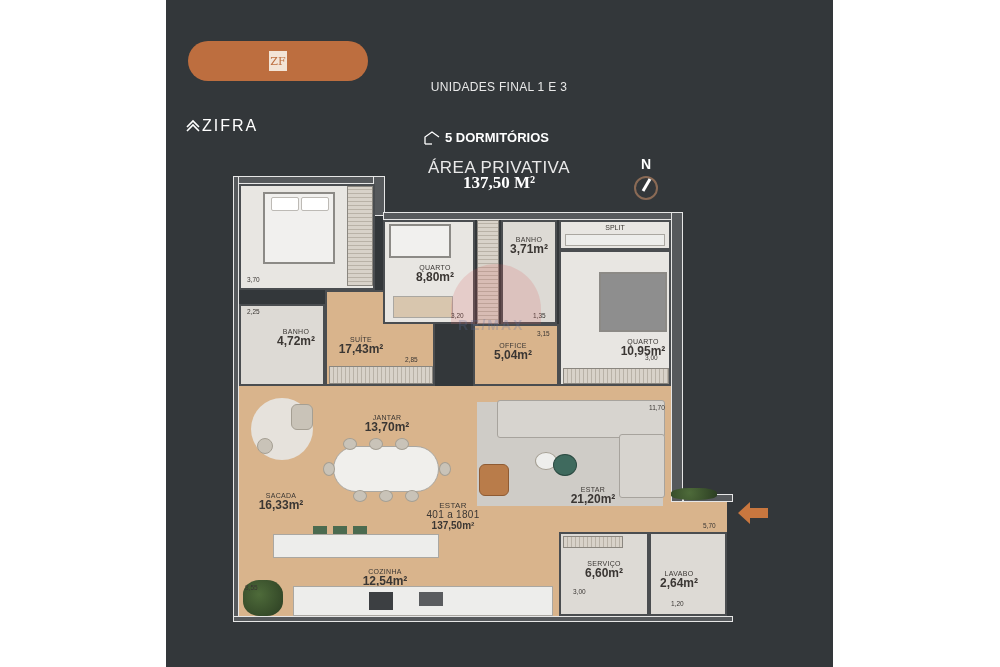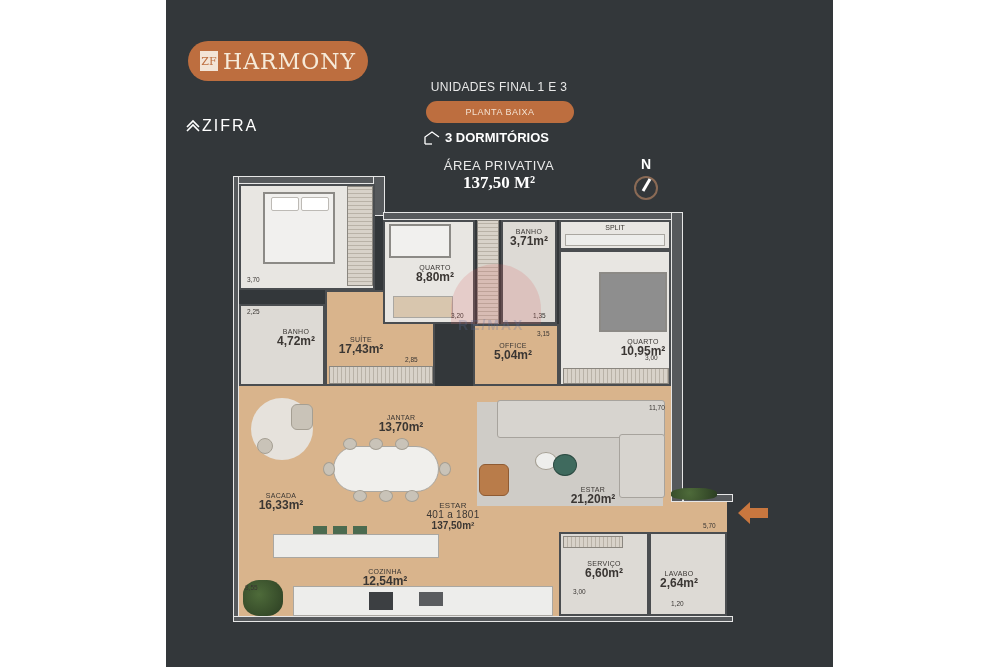--- a/index.html
+++ b/index.html
@@ -12,21 +12,21 @@
   .logo-mark { width:18px; height:20px; background:#f3e4d6; color:#bd6e3f; font-size:11px; font-family:"DejaVu Serif", serif; display:flex; align-items:center; justify-content:center; line-height:1; }
   .logo-text { color:#f6ead9; font-family:"DejaVu Serif", serif; font-size:22px; letter-spacing:1px; }
 
   .zifra { left:20px; top:117px; color:#ffffff; display:flex; align-items:center; gap:2px; }
   .zifra-mark { width:14px; height:14px; position:relative; }
   .zifra-text { font-size:16px; letter-spacing:2px; font-family:"Liberation Sans", sans-serif; }
 
   .unidades { left:243px; top:80px; width:180px; text-align:center; color:#e9e9e9; font-size:12px; font-family:"Liberation Sans", sans-serif; letter-spacing:.3px; }
   .planta { left:260px; top:101px; width:148px; height:22px; background:#bd6e3f; border-radius:11px; color:#f4e2d2; font-size:9px; display:flex; align-items:center; justify-content:center; font-family:"Liberation Sans", sans-serif; letter-spacing:.5px; }
   .dorm { left:258px; top:130px; display:flex; align-items:center; gap:5px; color:#ffffff; font-weight:bold; font-size:13px; font-family:"Liberation Sans", sans-serif; }
-  .area-label { left:243px; top:158px; width:180px; text-align:center; color:#e9e9e9; font-size:13px; font-family:"Liberation Sans", sans-serif; letter-spacing:.5px; }
+  .area-label { left:243px; top:158px; width:180px; text-align:center; color:#e9e9e9; font-size:17px; font-family:"Liberation Sans", sans-serif; letter-spacing:.5px; }
   .area-value { left:243px; top:173px; width:180px; text-align:center; color:#ffffff; font-size:17px; font-weight:bold; font-family:Liberation Serif, serif; }
 
   .north { left:466px; top:156px; width:30px; height:50px; }
   .north-n { position:absolute; left:9px; top:0; color:#fff; font-weight:bold; font-size:14px; font-family:"Liberation Sans", sans-serif; }
   .north-ring { position:absolute; left:2px; top:20px; width:24px; height:24px; border:2px solid #8a6a55; border-radius:50%; box-sizing:border-box; }
   .north-needle { position:absolute; left:13px; top:22px; width:3px; height:14px; background:#fff; transform:rotate(30deg); transform-origin:center; }
 
   
   .plan { left:67px; top:176px; width:500px; height:450px; }
   .wall { position:absolute; background:#56595c; border:1px solid #e6e6e6; box-sizing:border-box; }
@@ -52,39 +52,37 @@
   .watermark { position:absolute; left:218px; top:88px; width:90px; height:60px; border-radius:45px 45px 0 0; background:rgba(214,90,90,0.18); }
   .watermark-text { position:absolute; left:225px; top:112px; font-size:14px; font-weight:bold; color:rgba(90,110,160,0.25); letter-spacing:2px; font-family:"Liberation Sans", sans-serif;margin-top:29px; }
 </style>
 </head>
 <body>
 
 <div class="panel">
 
   <div class="abs logo-pill">
     <div class="logo-mark">ZF</div>
-    <div class="logo-text">HARMONY</div>
   </div>
 
   <div class="abs zifra">
     <svg class="zifra-mark" viewBox="0 0 14 14">
       <path d="M1 8 L7 2 L13 8" stroke="#fff" stroke-width="1.6" fill="none"></path>
       <path d="M1 12 L7 6 L13 12" stroke="#fff" stroke-width="1.6" fill="none"></path>
     </svg>
     <span class="zifra-text">ZIFRA</span>
   </div>
 
   <div class="abs unidades">UNIDADES FINAL 1 E 3</div>
-  <div class="abs planta">PLANTA BAIXA</div>
   <div class="abs dorm">
     <svg width="16" height="14" viewBox="0 0 16 14">
       <path d="M1 13 V6 L8 1 L15 6" stroke="#fff" stroke-width="1.3" fill="none"></path>
       <path d="M1 13 H8" stroke="#fff" stroke-width="1.3"></path>
     </svg>
-    <span>3 DORMITÓRIOS</span>
+    <span>5 DORMITÓRIOS</span>
   </div>
   <div class="abs area-label">ÁREA PRIVATIVA</div>
   <div class="abs area-value">137,50 M²</div>
 
   <div class="abs north">
     <span class="north-n">N</span>
     <div class="north-ring"></div>
     <div class="north-needle"></div>
   </div>
 
@@ -126,21 +124,21 @@
     <div class="counter" style="left:160px;top:120px;width:60px;height:22px;background:#d8c6ae;"></div>
     <div class="rm-label" style="left:172px;top:88px;width:60px;">
       <span class="rm-name">QUARTO</span>
       <span class="rm-area">8,80m²</span>
     </div>
     <span class="dim" style="left:218px;top:136px;">3,20</span>
 
     <div class="wardrobe-v" style="left:244px;top:44px;width:22px;height:104px;"></div>
 
     <div class="room tile" style="left:268px;top:44px;width:56px;height:104px;"></div>
-    <div class="rm-label" style="left:270px;top:52px;width:52px;">
+    <div class="rm-label" style="left:270px;top:60px;width:52px;">
       <span class="rm-name">BANHO</span>
       <span class="rm-area">3,71m²</span>
     </div>
     <span class="dim" style="left:300px;top:136px;">1,35</span>
 
     <div class="room light" style="left:326px;top:44px;width:112px;height:30px;"></div>
     <span class="rm-label" style="left:360px;top:48px;width:44px;font-size:7px;">SPLIT</span>
     <div class="counter" style="left:332px;top:58px;width:100px;height:12px;"></div>
 
     <div class="room wood" style="left:240px;top:148px;width:86px;height:62px;"></div>
@@ -167,21 +165,21 @@
     <div class="room wood" style="left:438px;top:326px;width:56px;height:30px;border:none;"></div>
 
     <div class="rug" style="left:18px;top:222px;width:62px;height:62px;border-radius:50%;background:#e6e2dc;"></div>
     <div class="chair" style="left:58px;top:228px;width:22px;height:26px;border-radius:6px;"></div>
     <div class="chair" style="left:24px;top:262px;width:16px;height:16px;"></div>
     <div class="rm-label" style="left:18px;top:316px;width:60px;">
       <span class="rm-name">SACADA</span>
       <span class="rm-area">16,33m²</span>
     </div>
 
-    <div class="rm-label" style="left:124px;top:238px;width:60px;margin-left:14px;">
+    <div class="rm-label" style="left:124px;top:238px;width:60px;">
       <span class="rm-name">JANTAR</span>
       <span class="rm-area">13,70m²</span>
     </div>
     <div class="counter" style="left:100px;top:270px;width:106px;height:46px;border-radius:23px;background:#f0efec;"></div>
     <div class="chair" style="left:110px;top:262px;width:14px;height:12px;"></div>
     <div class="chair" style="left:136px;top:262px;width:14px;height:12px;"></div>
     <div class="chair" style="left:162px;top:262px;width:14px;height:12px;"></div>
     <div class="chair" style="left:120px;top:314px;width:14px;height:12px;"></div>
     <div class="chair" style="left:146px;top:314px;width:14px;height:12px;"></div>
     <div class="chair" style="left:172px;top:314px;width:14px;height:12px;"></div>

